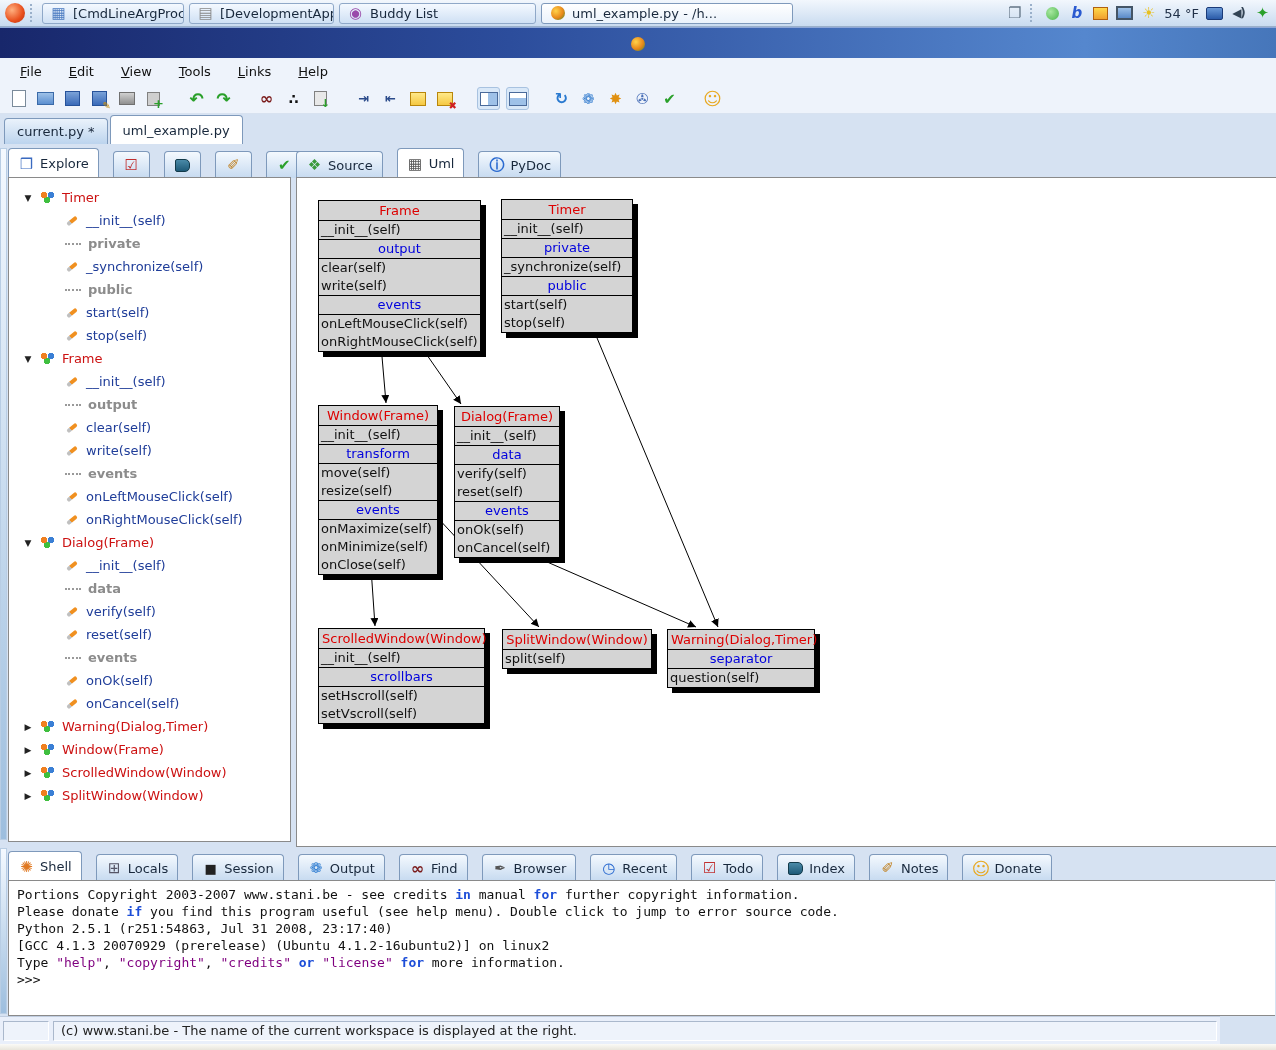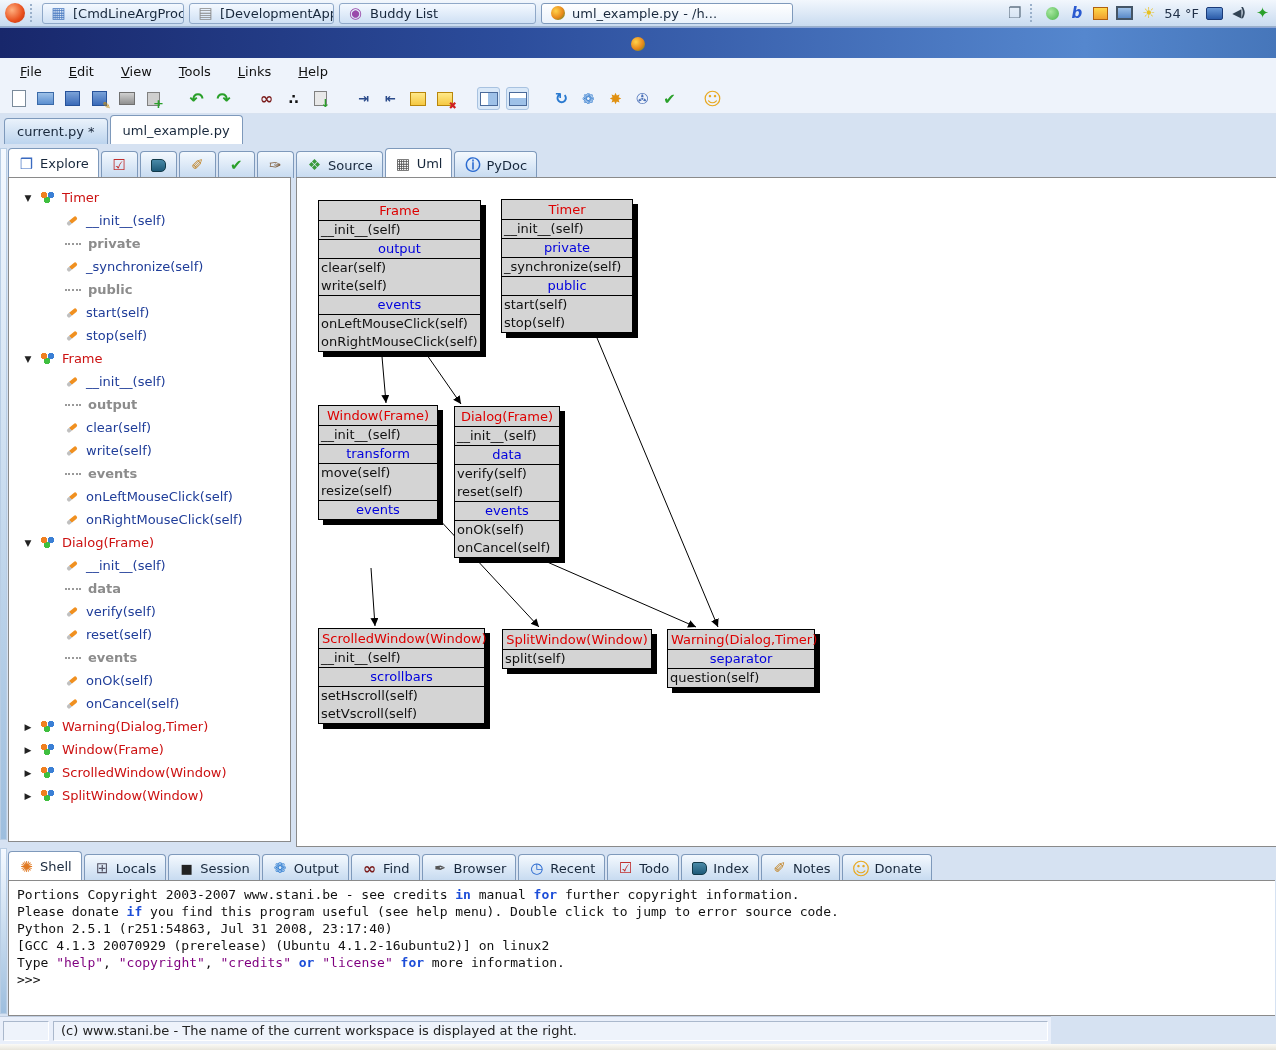--- a/index.html
+++ b/index.html
@@ -91,21 +91,21 @@
   .g-speaker::after{content:"◀)";color:#345;font-size:12px;font-weight:bold;letter-spacing:-1px}
   .g-runner::after{content:"✦";color:#2aa02a;font-weight:bold;font-size:15px}
 
   
   .filetabs{left:0;top:114px;width:1276px;height:30px;display:flex;align-items:flex-end;padding-left:4px;box-sizing:border-box}
   .ftab{height:25px;display:flex;align-items:center;padding:0 12px;border:1px solid #7e99bb;border-bottom:none;
         border-radius:4px 4px 0 0;background:linear-gradient(#eaf2fb,#bcd4ee);margin-right:2px;color:#18283c}
   .ftab.active{background:#fff;height:28px}
 
   
-  .ntabs{display:flex;align-items:flex-end;gap:2px}
+  .ntabs{display:flex;align-items:flex-end;gap:14px}
   .ntab{height:26px;display:flex;align-items:center;gap:5px;padding:0 9px;border:1px solid #7e99bb;border-bottom:none;
         border-radius:4px 4px 0 0;background:linear-gradient(#f4f9fe,#c6daf0);color:#18283c;white-space:nowrap}
   .ntab.active{background:#fff;height:29px}
 
   
   .explorer-tabs{left:8px;top:148px}
   .explorer-body{left:8px;top:177px;width:281px;height:663px;background:#fff;border:1px solid #8a8a8a;overflow:hidden}
   .pane-grip{width:7px;background:linear-gradient(#f4f9ff,#9dbede);border:1px solid #b8cde4;box-sizing:border-box}
   .grip-left{left:0;top:148px;height:692px}
   .grip-bottom{left:0;top:848px;height:166px}
@@ -136,21 +136,21 @@
   #arrows{position:absolute;left:0;top:0;pointer-events:none}
 
   
   .bottom-tabs{left:8px;top:851px}
   .bottom-body{left:8px;top:880px;width:1266px;height:134px;background:#fff;border:1px solid #8a8a8a;border-right:none;overflow:hidden}
   .shell{font-family:"DejaVu Sans Mono",monospace;font-size:13px;line-height:17px;padding:5px 0 0 8px;white-space:pre}
   .shell .k{color:#1d4ed8;font-weight:bold}
   .shell .s{color:#7f007f}
 
   
-  .statusbar{left:0;top:1016px;width:1051px;height:28px;background:#e9effa;border-top:1px solid #c0cde0;
+  .statusbar{left:0;top:1016px;width:1220px;height:28px;background:#e9effa;border-top:1px solid #c0cde0;
              display:flex;align-items:center;gap:4px;padding:0 3px;box-sizing:border-box}
   .sb-cell{height:20px;border:1px solid #aab8cc;border-right-color:#fff;border-bottom-color:#fff;background:#eef3fb;
            display:flex;align-items:center;padding:0 7px;box-sizing:border-box;color:#222;white-space:nowrap}
   .bottom-strip{left:0;top:1044px;width:1276px;height:6px;background:linear-gradient(#fbfaf7,#e8e5dc)}
 </style>
 </head>
 <body>
 
 <div class="abs taskbar">
   <div class="ubuntu"></div>
@@ -448,20 +448,25 @@
         <div class="uml-title">Window(Frame)</div>
         <div class="uml-sec">
           <div class="uml-m">__init__(self)</div>
         </div>
         <div class="uml-sec uml-header">transform</div>
         <div class="uml-sec">
           <div class="uml-m">move(self)</div>
           <div class="uml-m">resize(self)</div>
         </div>
         <div class="uml-sec uml-header">events</div>
+        <div class="uml-sec">
+          <div class="uml-m">onMaximize(self)</div>
+          <div class="uml-m">onMinimize(self)</div>
+          <div class="uml-m">onClose(self)</div>
+        </div>
       </div>
       <div class="uml-box" style="left: 157px; top: 228px; width: 104px;">
         <div class="uml-title">Dialog(Frame)</div>
         <div class="uml-sec">
           <div class="uml-m">__init__(self)</div>
         </div>
         <div class="uml-sec uml-header">data</div>
         <div class="uml-sec">
           <div class="uml-m">verify(self)</div>
           <div class="uml-m">reset(self)</div>

